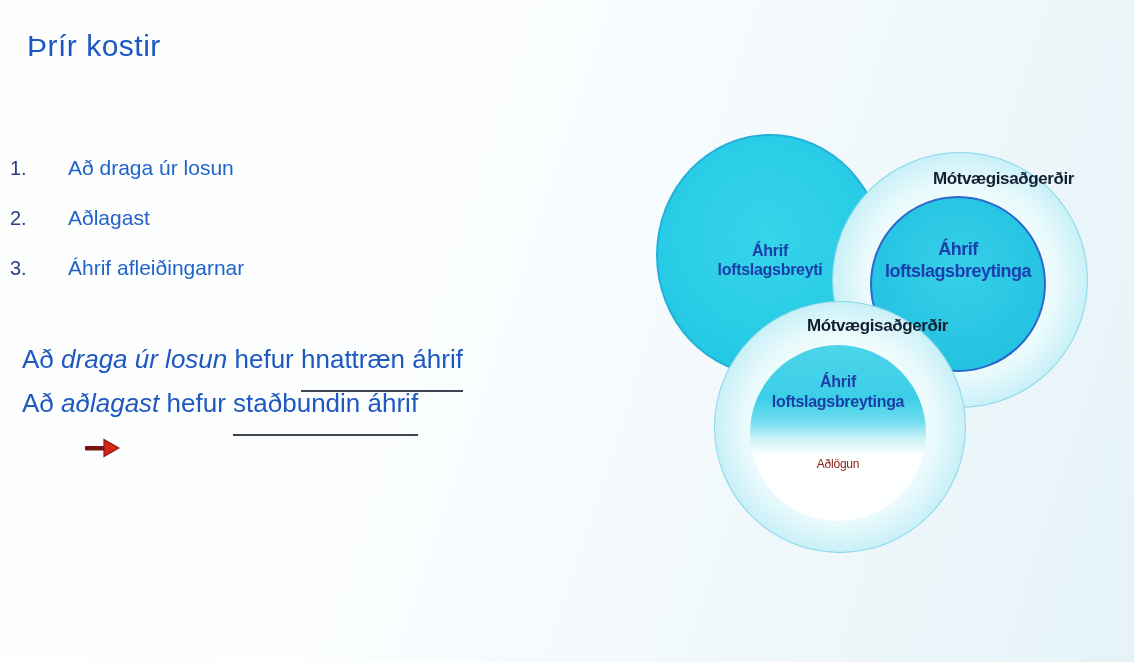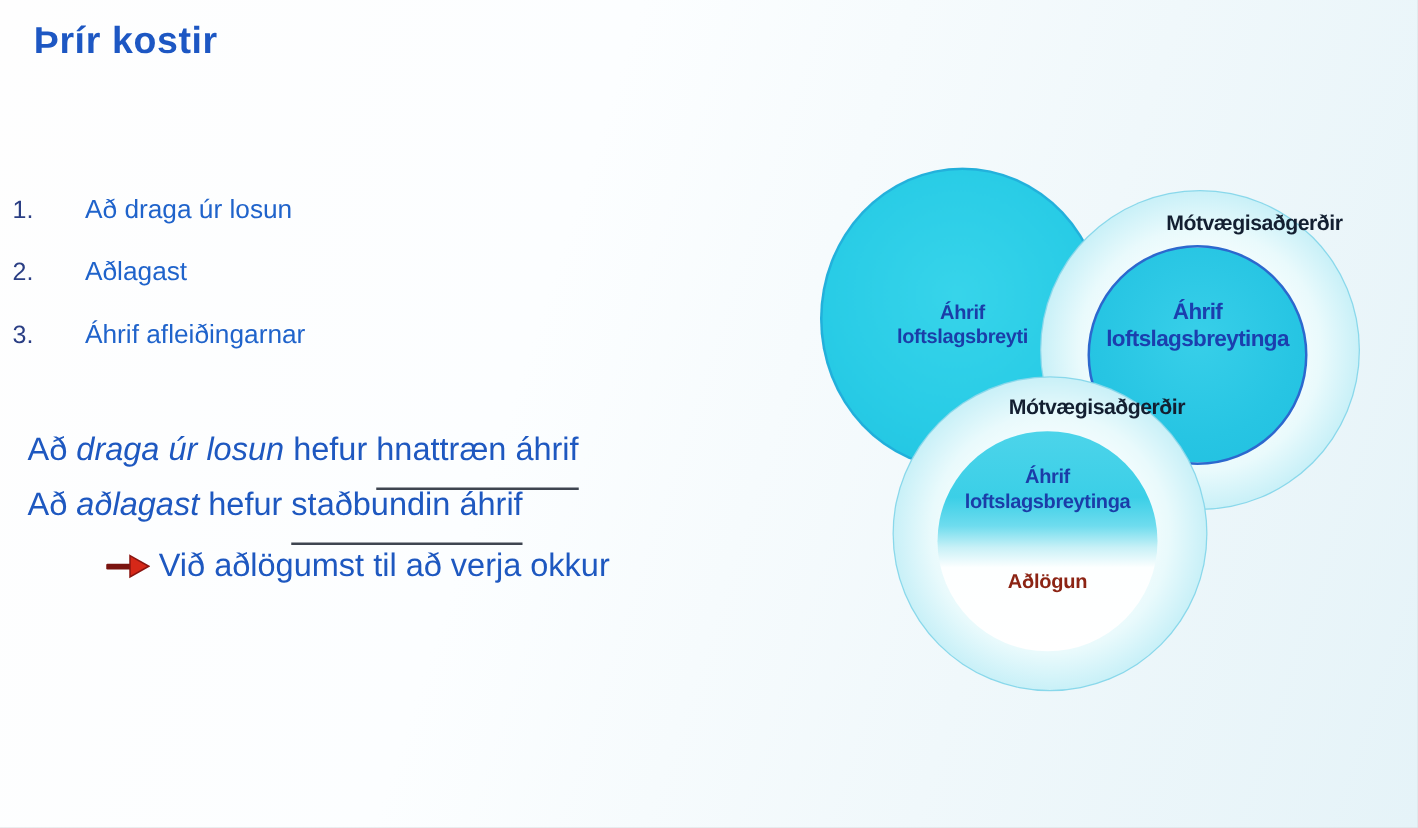--- a/index.html
+++ b/index.html
@@ -2,22 +2,22 @@
 <html><head>
 <meta charset="utf-8">
 <style>
   html,body{margin:0;padding:0;}
   body{background:#d8dde0;font-family:"Liberation Sans",sans-serif;}
   .slide{
     position:relative;width:1134px;height:662px;overflow:hidden;
     background:linear-gradient(108deg,#fefefe 0%,#fcfeff 38%,#f0f8fb 70%,#e5f3f8 100%);
   }
   .title{
-    position:absolute;left:27px;top:16px;margin:0;
-    font-size:30px;font-weight:700;color:#1d57c3;letter-spacing:.5px;
+    position:absolute;left:27px;top:29px;margin:0;
+    font-size:30px;font-weight:400;color:#1d57c3;letter-spacing:.5px;
   }
   .options{position:absolute;left:10px;top:153px;margin:0;padding:0;list-style:none;}
   .option{display:flex;align-items:baseline;margin-bottom:20px;line-height:30px;}
   .option .num{width:58px;font-size:20px;color:#2a3e84;}
   .option .opt-label{font-size:21px;color:#1f63cb;}
   .statement{position:absolute;left:22px;font-size:26px;color:#1e58c0;white-space:nowrap;}
   .s1{top:344px;}
   .s2{top:388px;}
   .statement em{}
   .u{border-bottom:2.5px solid #3f4550;padding-bottom:16px;}
@@ -54,21 +54,21 @@
   .b-inner{
     left:750px;top:345px;width:176px;height:176px;z-index:5;
     background:linear-gradient(180deg,#4cd4ea 0%,#3bcfe7 30%,#6edcee 43%,#c9f1f7 53%,#fdffff 62%,#ffffff 100%);
   }
   .b-inner-label{
     position:absolute;left:-12px;right:-12px;top:27px;text-align:center;
     font-size:16px;font-weight:700;color:#1b3da8;line-height:20px;letter-spacing:-.3px;
   }
   .adaptation{
     position:absolute;left:0;right:0;top:112px;text-align:center;
-    font-size:16px;font-weight:700;color:#8c2414;letter-spacing:-.2px;
+    font-size:12px;font-weight:400;color:#8c2414;letter-spacing:-.2px;
   }
   .ring-label{
     position:absolute;width:220px;text-align:right;z-index:6;
     font-size:17px;font-weight:700;color:#131f31;letter-spacing:-.4px;
   }
   .tr-ring-label{left:854px;top:169px;}
   .b-ring-label{left:728px;top:316px;}
 </style>
 </head>
 <body>
@@ -104,21 +104,20 @@
     <em>aðlagast</em>
     <span>hefur</span>
     <span class="u">staðbundin áhrif</span>
   </div>
 
   <div class="arrow-line">
     <svg class="arrow-svg" width="36" height="22" viewBox="0 0 36 22" aria-hidden="true">
       <rect x="1" y="9" width="21" height="4.5" rx="1" fill="#7a1410"></rect>
       <polygon points="20,2.5 35,11 20,19.5" fill="#d62818" stroke="#8a1510" stroke-width="1.2"></polygon>
     </svg>
-    <span>Við aðlögumst til að verja okkur</span>
   </div>
 
   <div>
 
     <div class="circle left-circle">
       <div class="left-label">
         <div>Áhrif</div>
         <div>loftslagsbreyti</div>
       </div>
     </div>

